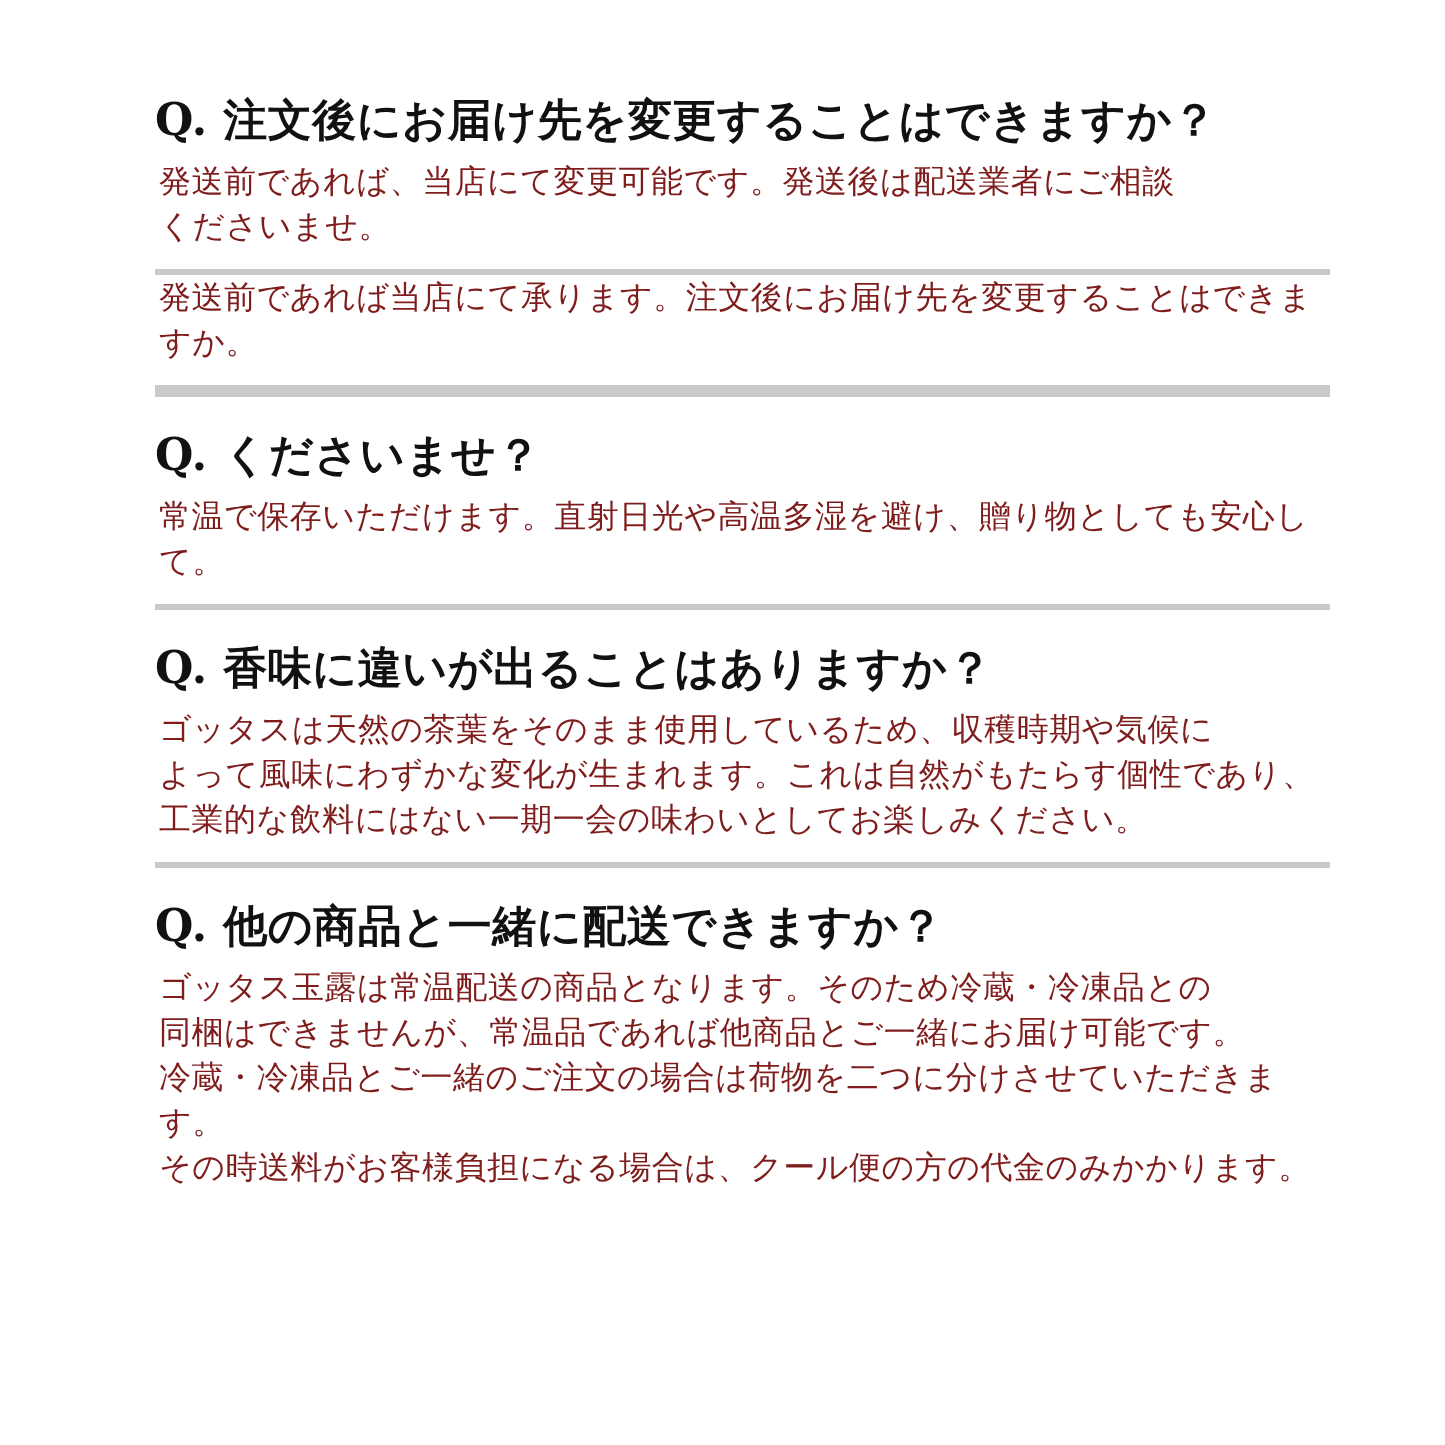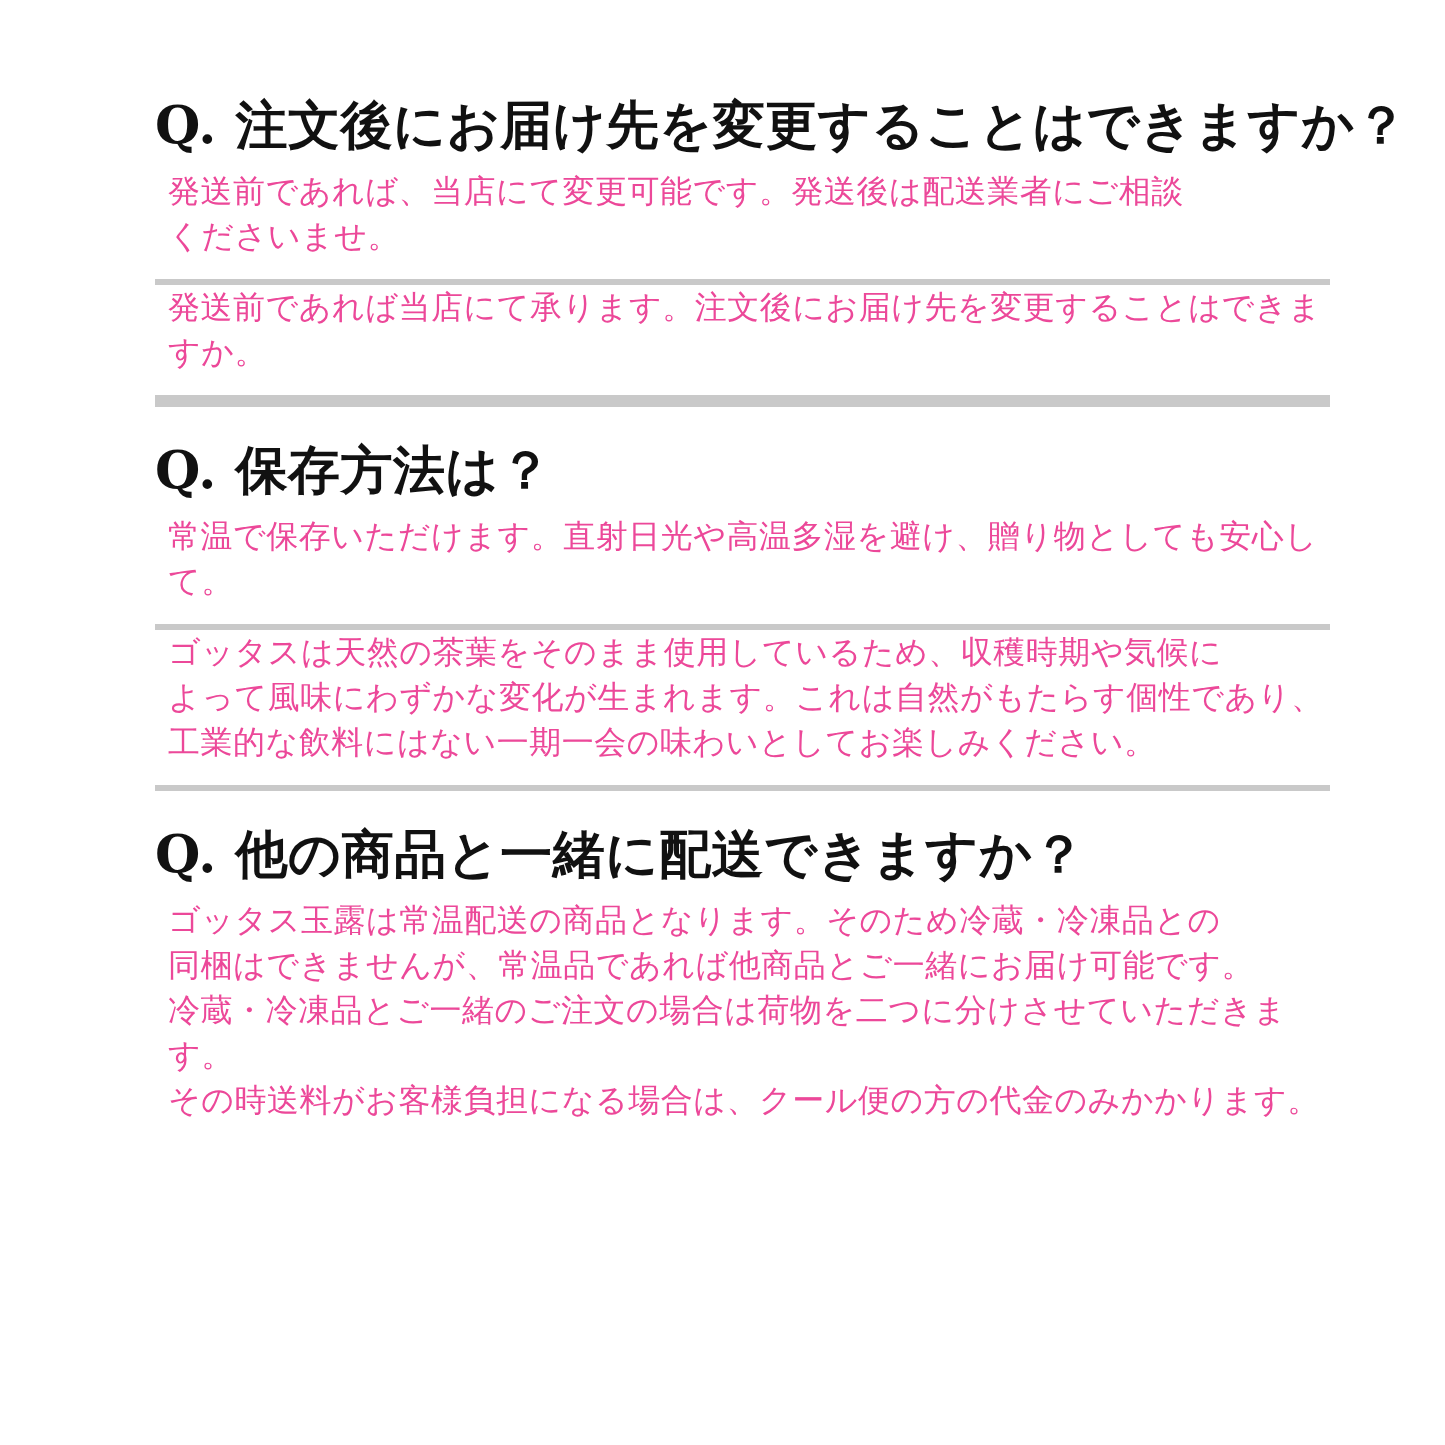--- a/index.html
+++ b/index.html
@@ -13,33 +13,33 @@
     font-family: "DejaVu Serif", "Liberation Serif", serif;
     overflow: hidden;
   }
   .faq-page {
     box-sizing: border-box;
     padding: 62px 115px 40px 155px;
     width: 1445px;
   }
   .faq-item .faq-question {
     margin: 30px 0 12px 0;
-    font-size: 52px;
+    font-size: 44px;
     line-height: 1.25;
     font-weight: 700;
     color: #111111;
     letter-spacing: 0.5px;
     white-space: nowrap;
   }
   .faq-item .faq-answer {
-    margin: 0 0 20px 13px;
+    margin: 0 0 20px 4px;
     font-size: 32px;
     line-height: 45px;
     font-weight: 400;
-    color: #ec4899;
+    color: #7f1d1d;
     letter-spacing: 0.5px;
     white-space: pre-line;
   }
   hr.section-divider {
     border: none;
     height: 6px;
     background: #c9c9c9;
     margin: 0;
     width: 100%;
   }
@@ -60,27 +60,28 @@
   <section class="faq-item">
     <p class="faq-answer">発送前であれば当店にて承ります。注文後にお届け先を変更することはできますか。</p>
   </section>
 
   <hr class="section-divider">
 
 
   <hr class="section-divider">
 
   <section class="faq-item">
-    <h2 class="faq-question">Q. 保存方法は？</h2>
+    <h2 class="faq-question">Q. くださいませ？</h2>
     <p class="faq-answer">常温で保存いただけます。直射日光や高温多湿を避け、贈り物としても安心して。</p>
   </section>
 
   <hr class="section-divider">
 
   <section class="faq-item">
+    <h2 class="faq-question">Q. 香味に違いが出ることはありますか？</h2>
     <p class="faq-answer">ゴッタスは天然の茶葉をそのまま使用しているため、収穫時期や気候に
 よって風味にわずかな変化が生まれます。これは自然がもたらす個性であり、
 工業的な飲料にはない一期一会の味わいとしてお楽しみください。</p>
   </section>
 
   <hr class="section-divider">
 
   <section class="faq-item">
     <h2 class="faq-question">Q. 他の商品と一緒に配送できますか？</h2>
     <p class="faq-answer">ゴッタス玉露は常温配送の商品となります。そのため冷蔵・冷凍品との

